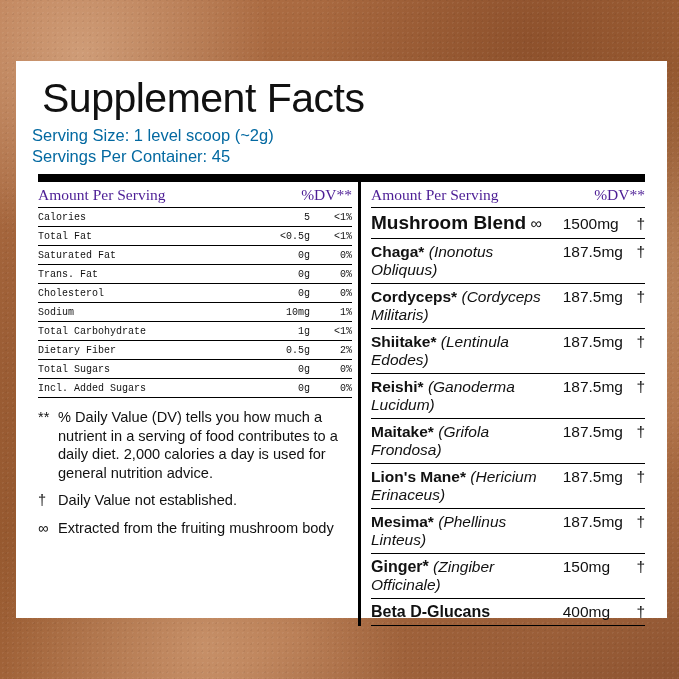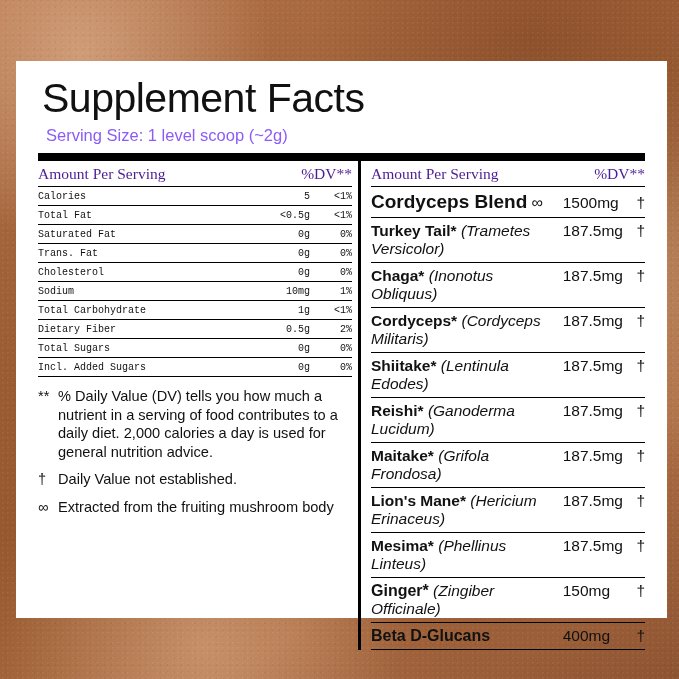--- a/index.html
+++ b/index.html
@@ -55,22 +55,21 @@
     font-size: 41px;
     line-height: 46px;
     letter-spacing: -0.5px;
     color: #111;
     margin: 2px 0 4px 10px;
     font-weight: 400;
   }
   .serving-line {
     font-size: 16.5px;
     line-height: 21px;
-    color: #8b5cf6;
-    margin-left: 14px;
+    color: #0369a1;
   }
 
   .rule-thick {
     height: 8px;
     background: #000;
     margin: 7px 6px 0 6px;
   }
 
   .cols {
     display: flex;
@@ -175,20 +174,21 @@
 </head>
 <body>
 
 <div id="page">
 
   <div class="panel">
 
     <div class="title">Supplement Facts</div>
 
     <div class="serving-line">Serving Size: 1 level scoop (~2g)</div>
+    <div class="serving-line">Servings Per Container:  45</div>
 
     <div class="rule-thick"></div>
 
     <div class="cols">
 
       <div class="col-left">
 
         <div class="hdr">
           <span>Amount Per Serving</span>
           <span class="dv">%DV**</span>
@@ -273,35 +273,27 @@
 
         <div class="hdr">
           <span>Amount Per Serving</span>
           <span class="dv">%DV**</span>
         </div>
 
         <table class="mush">
           <tbody>
             <tr class="blend-row">
               <td class="mname">
-                <span class="blend-name">Cordyceps Blend</span>
+                <span class="blend-name">Mushroom Blend</span>
                 <span class="inf">∞</span>
               </td>
               <td class="mamt">1500mg</td>
               <td class="mdag">†</td>
             </tr>
 
-            <tr>
-              <td class="mname">
-                <span class="sp-name">Turkey Tail*</span>
-                <span class="sp-latin">(Trametes Versicolor)</span>
-              </td>
-              <td class="mamt">187.5mg</td>
-              <td class="mdag">†</td>
-            </tr>
             <tr>
               <td class="mname">
                 <span class="sp-name">Chaga*</span>
                 <span class="sp-latin">(Inonotus Obliquus)</span>
               </td>
               <td class="mamt">187.5mg</td>
               <td class="mdag">†</td>
             </tr>
             <tr>
               <td class="mname">

